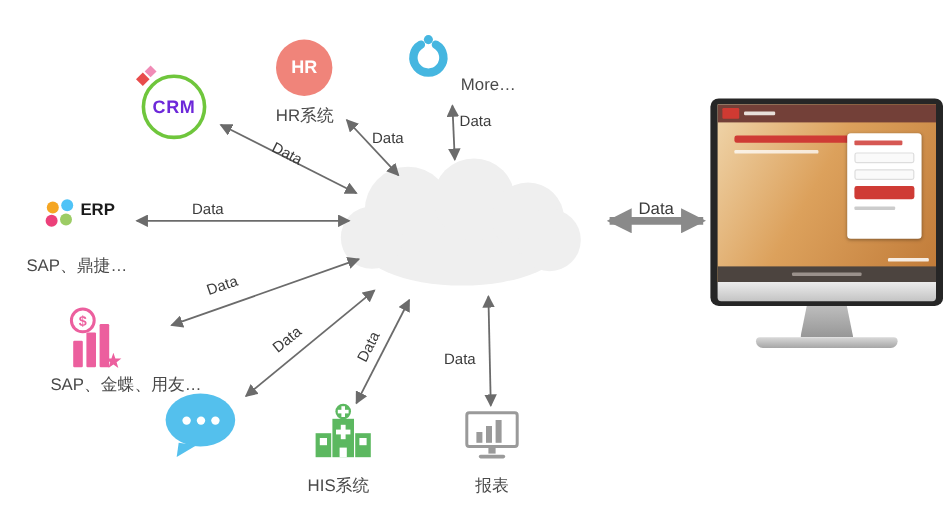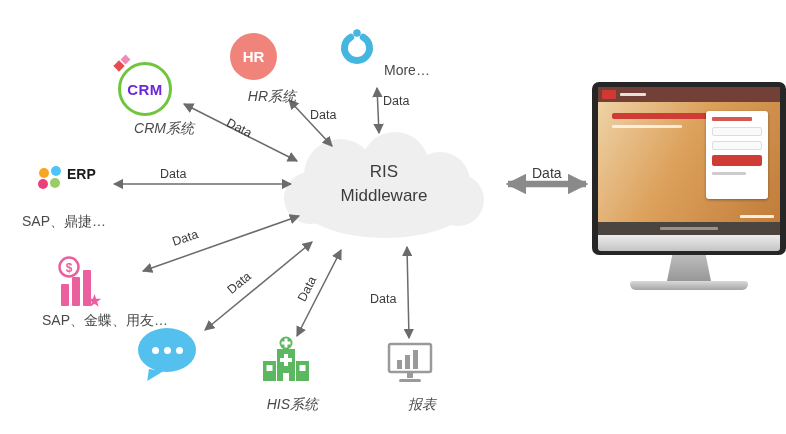--- a/index.html
+++ b/index.html
@@ -1,21 +1,21 @@
 <!DOCTYPE html>
 <html><head>
 <meta charset="utf-8">
 <style>
   * { margin:0; padding:0; box-sizing:border-box; }
   body { font-family:"Liberation Sans","DejaVu Sans",sans-serif; background:#fff; }
   .canvas { position:relative; width:786px; height:434px; background:#fff; overflow:hidden; }
   .overlay { position:absolute; left:0; top:0; z-index:1; pointer-events:none; }
 
   .node-label { position:absolute; z-index:3; font-size:14px; color:#4a4a4a; }
-  .center { text-align:right;font-style:italic; }
+  .center { text-align:center; }
   .data-label { position:absolute; z-index:3; font-size:12.5px; color:#3a3a3a; }
   .cloud-title { position:absolute; z-index:2; left:304px; top:160px; width:160px;
     text-align:center; font-size:17px; line-height:1.4; color:#3c3c3c; white-space:pre-line; }
 
   
   .icon-crm { position:absolute; left:118px; top:62px; width:54px; height:54px; z-index:2;
     border:3px solid #6fc63c; border-radius:50%; display:flex; align-items:center; justify-content:center; }
   .icon-crm .crm-text { color:#6d28d9; font-weight:bold; font-size:15px; letter-spacing:.5px; }
   .crm-spark { position:absolute; left:-8px; top:-9px; width:20px; height:20px; }
   .crm-spark::before { content:""; position:absolute; left:2px; top:6px; width:8px; height:8px;
@@ -110,28 +110,25 @@
       <line x1="114" y1="184" x2="291" y2="184" marker-start="url(#ahStart)" marker-end="url(#ahEnd)"></line>
       <line x1="143" y1="271" x2="299" y2="216" marker-start="url(#ahStart)" marker-end="url(#ahEnd)"></line>
       <line x1="205" y1="330" x2="312" y2="242" marker-start="url(#ahStart)" marker-end="url(#ahEnd)"></line>
       <line x1="297" y1="336" x2="341" y2="250" marker-start="url(#ahStart)" marker-end="url(#ahEnd)"></line>
       <line x1="409" y1="338" x2="407" y2="247" marker-start="url(#ahStart)" marker-end="url(#ahEnd)"></line>
     </g>
 
     <line x1="508" y1="184" x2="586" y2="184" stroke="#8a8a8a" stroke-width="6.5" marker-start="url(#ahbStart)" marker-end="url(#ahbEnd)"></line>
   </svg>
 
-  <div class="cloud-title">RIS
-Middleware</div>
 
   <div class="icon-crm">
     <span class="crm-spark"></span>
     <span class="crm-text">CRM</span>
   </div>
-  <div class="node-label center" style="left:98px; top:120px; width:96px;">CRM系统</div>
 
   <div class="icon-hr">
     <span>HR</span>
   </div>
   <div class="node-label center" style="left:212px; top:88px; width:84px;">HR系统</div>
 
   <svg class="svg-icon" style="left:336px; top:24px;" width="42" height="42" viewBox="0 0 42 42">
     <path d="M27.25,13.17 A12.5,12.5 0 1 1 14.75,13.17" fill="none" stroke="#45b6e0" stroke-width="7" stroke-linecap="round"></path>
     <circle cx="21" cy="9" r="3.8" fill="#45b6e0"></circle>
   </svg>

